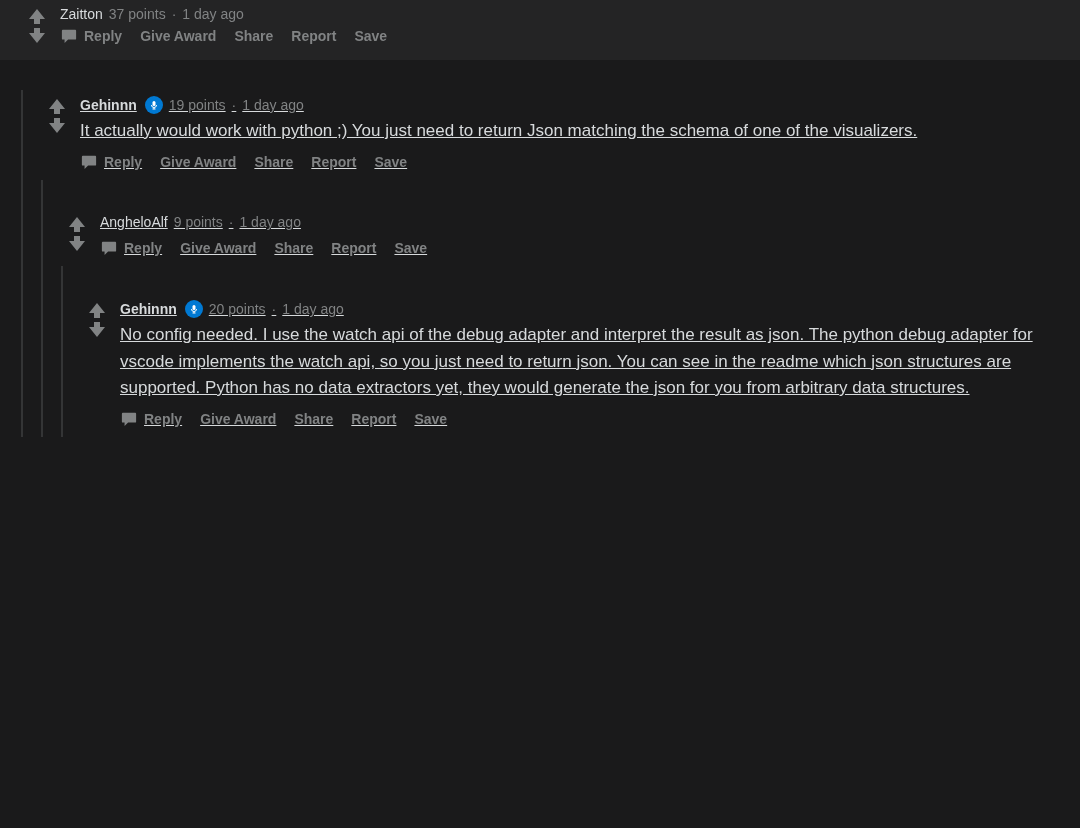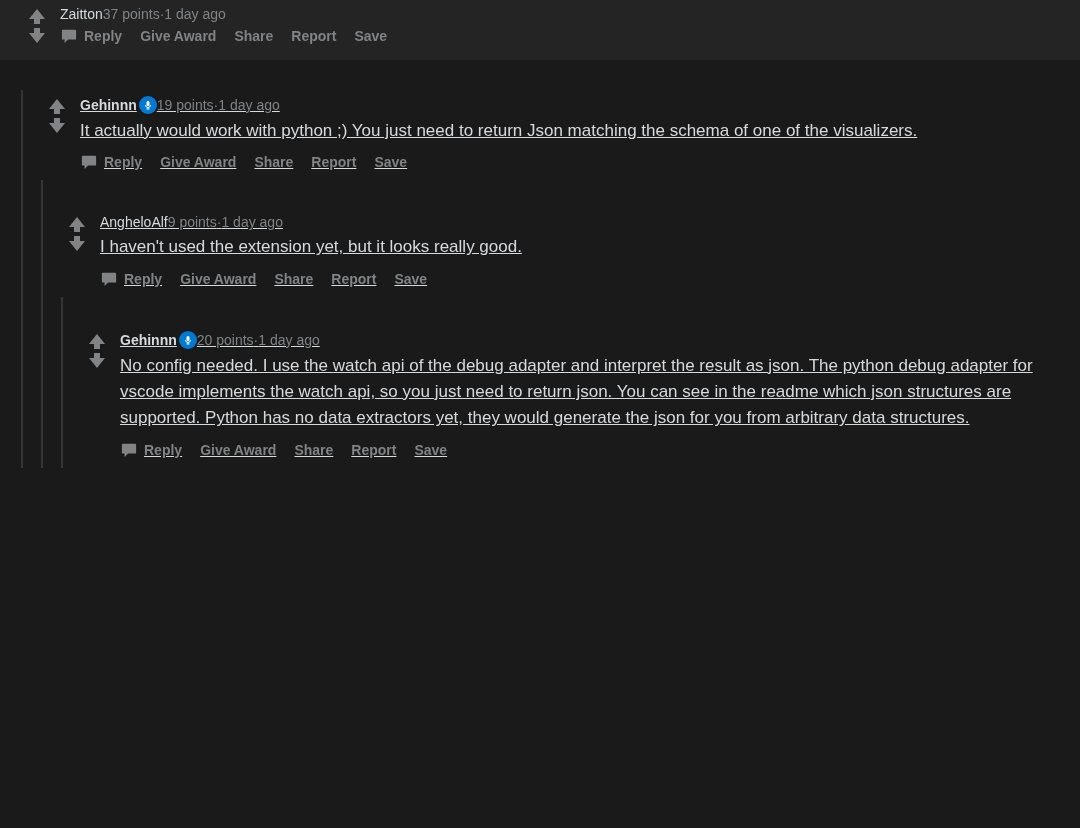--- a/index.html
+++ b/index.html
@@ -57,20 +57,21 @@
     justify-content: center;
   }
   .vote-arrow svg { display: block; }
   .content {
     flex: 1;
     padding: 6px 18px 10px 8px;
   }
   .meta {
     display: flex;
     align-items: center;
+    gap: 6px;
     font-size: 14px;
     color: #818384;
     margin-bottom: 4px;
   }
   .meta .author {
     color: #d7dadc;
     font-weight: 400;
   }
   .meta .author.bold {
     font-weight: 700;
@@ -232,21 +233,20 @@
       </div>
     </div>
     <div class="content">
       <div class="meta">
         <span class="author">AngheloAlf</span>
         <span>9 points</span>
         <span class="dot">·</span>
         <span>1 day ago</span>
       </div>
       <div class="body">
-        <p>I haven't used the extension yet, but it looks really good.</p>
       </div>
       <div class="actions">
         <span class="action">
           <svg class="reply-icon" viewBox="0 0 20 18">
               <path d="M3 2h14a1 1 0 0 1 1 1v9a1 1 0 0 1-1 1H9l-4 4v-4H3a1 1 0 0 1-1-1V3a1 1 0 0 1 1-1z" fill="#818384"></path>
             </svg>
           <span>Reply</span>
         </span>
         <span class="action">Give Award</span>
         <span class="action">Share</span>

